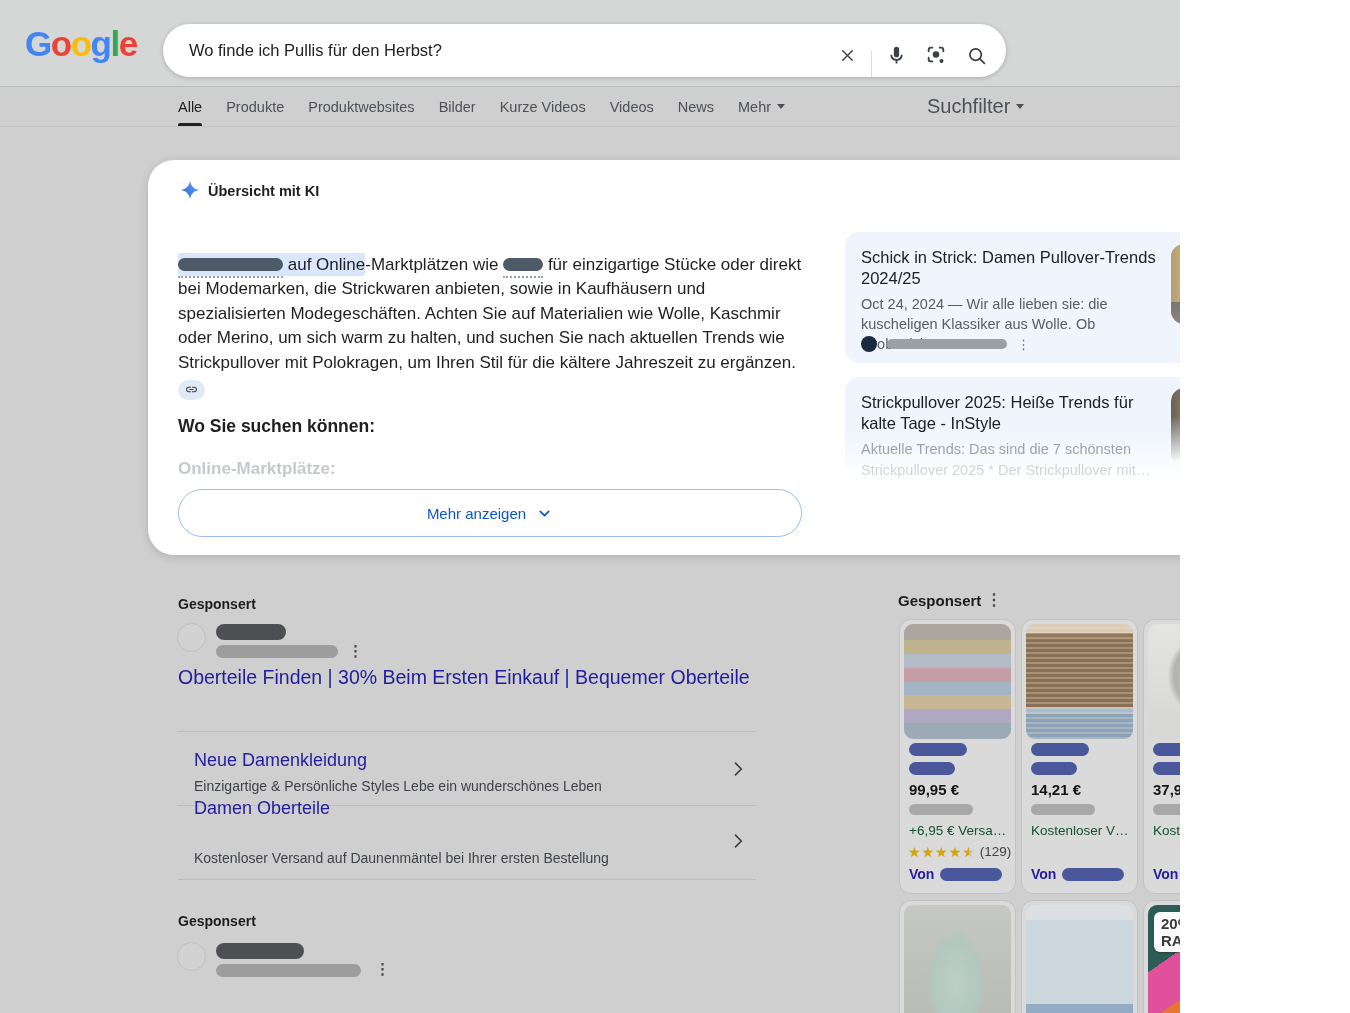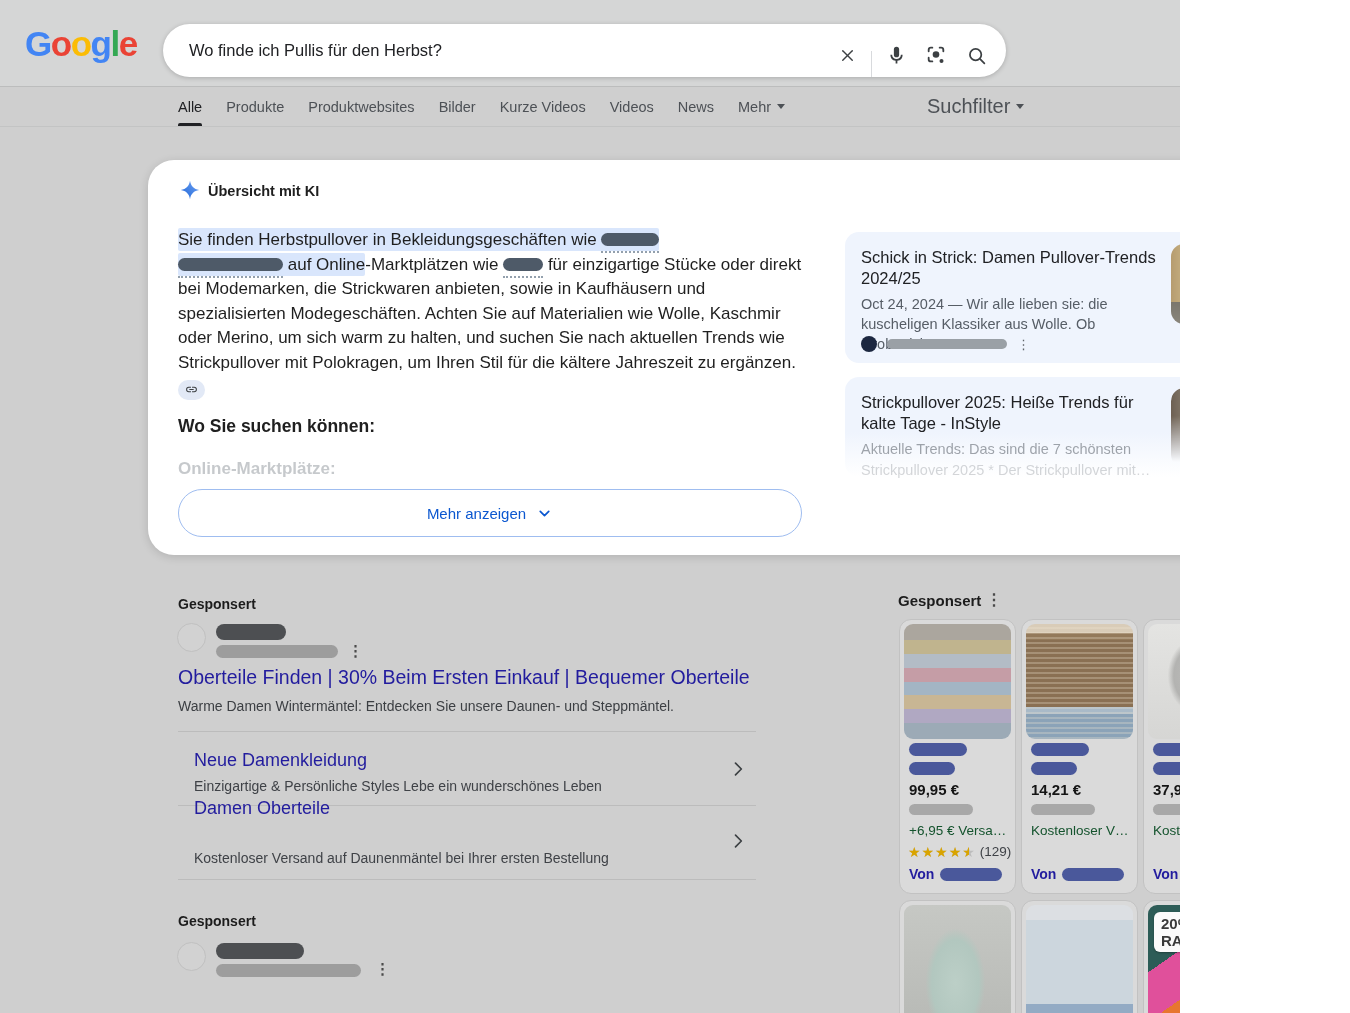--- a/index.html
+++ b/index.html
@@ -201,21 +201,21 @@
         <stop offset="0" stop-color="#1f66d8"></stop>
             <stop offset="1" stop-color="#6ea2f2"></stop>
           </linearGradient>
         </defs>
       <path fill="url(#sg)" d="M12 1c.9 6.3 4.7 10.1 11 11-6.3.9-10.1 4.7-11 11-.9-6.3-4.7-10.1-11-11 6.3-.9 10.1-4.7 11-11z"></path>
     </svg>
     <div class="aio-title">Übersicht mit KI</div>
     <div class="aio-menu">⋮</div>
 
     <div class="aio-text">
-      <span class="hl"><span>Sie finden Herbstpullover in Bekleidungsgeschäften wie </span><span class="redact-u"><span class="redact w58"></span></span></span><br>
+      <br>
       <span class="hl"><span class="redact-u"><span class="redact w105"></span></span><span> auf Online</span></span><span>-Marktplätzen wie </span><span class="redact-u"><span class="redact w40"></span></span><span> für einzigartige Stücke oder direkt bei Modemarken, die Strickwaren anbieten, sowie in Kaufhäusern und spezialisierten Modegeschäften. Achten Sie auf Materialien wie Wolle, Kaschmir oder Merino, um sich warm zu halten, und suchen Sie nach aktuellen Trends wie Strickpullover mit Polokragen, um Ihren Stil für die kältere Jahreszeit zu ergänzen. </span><span class="link-chip">
           <svg width="13" height="13" viewBox="0 0 24 24" fill="#3c4043">
             <path d="M3.9 12c0-1.7 1.4-3.1 3.1-3.1h4V7H7a5 5 0 0 0 0 10h4v-1.9H7A3.1 3.1 0 0 1 3.9 12zM8 13h8v-2H8v2zm9-6h-4v1.9h4a3.1 3.1 0 1 1 0 6.2h-4V17h4a5 5 0 0 0 0-10z"></path>
           </svg>
         </span>
     </div>
 
     <div class="aio-h2">Wo Sie suchen können:</div>
     <div class="aio-faded">Online-Marktplätze:</div>
 
@@ -245,21 +245,20 @@
       </div>
     </div>
   </section>
 
   <div class="abs sp-label" style="left:178px;top:596px">Gesponsert</div>
   <div class="abs ad-avatar" style="left:177px;top:623px"></div>
   <div class="abs pill pill-dark" style="left:216px;top:624px;width:70px;height:16px"></div>
   <div class="abs pill pill-gray" style="left:216px;top:645px;width:122px;height:13px"></div>
   <div class="abs vdots" style="left:348px;top:643px">⋮</div>
   <div class="abs ad-title" style="left:178px;top:666px">Oberteile Finden | 30% Beim Ersten Einkauf | Bequemer Oberteile</div>
-  <div class="abs ad-desc" style="left:178px;top:698px">Warme Damen Wintermäntel: Entdecken Sie unsere Daunen- und Steppmäntel.</div>
 
   <div class="abs hdiv" style="left:178px;top:731px"></div>
   <div class="abs sl-title" style="left:194px;top:750px">Neue Damenkleidung</div>
   <div class="abs sl-desc" style="left:194px;top:778px">Einzigartige &amp; Persönliche Styles Lebe ein wunderschönes Leben</div>
   <div class="abs sl-chev" style="left:728px;top:759px">
     <svg width="20" height="20" viewBox="0 0 24 24" fill="none" stroke="#3c4043" stroke-width="2" stroke-linecap="round" stroke-linejoin="round">
         <polyline points="9,5 16,12 9,19"></polyline>
       </svg>
   </div>
   <div class="abs hdiv" style="left:178px;top:805px"></div>

